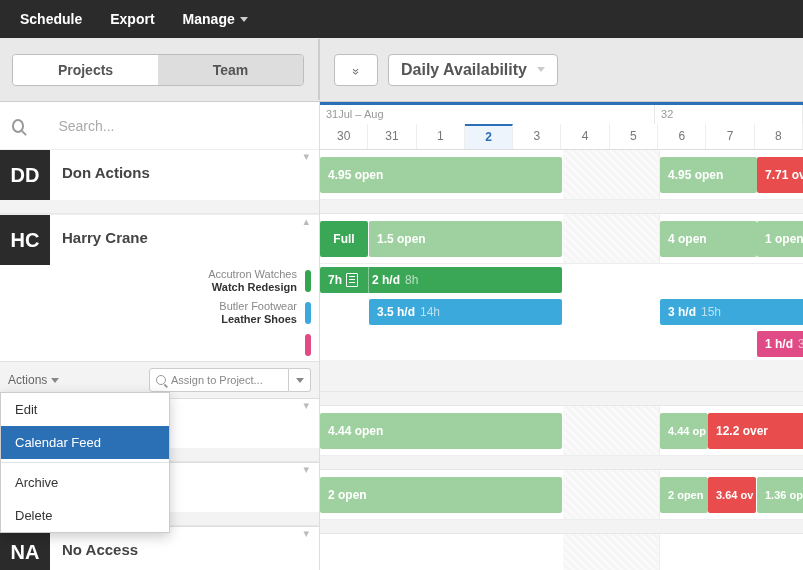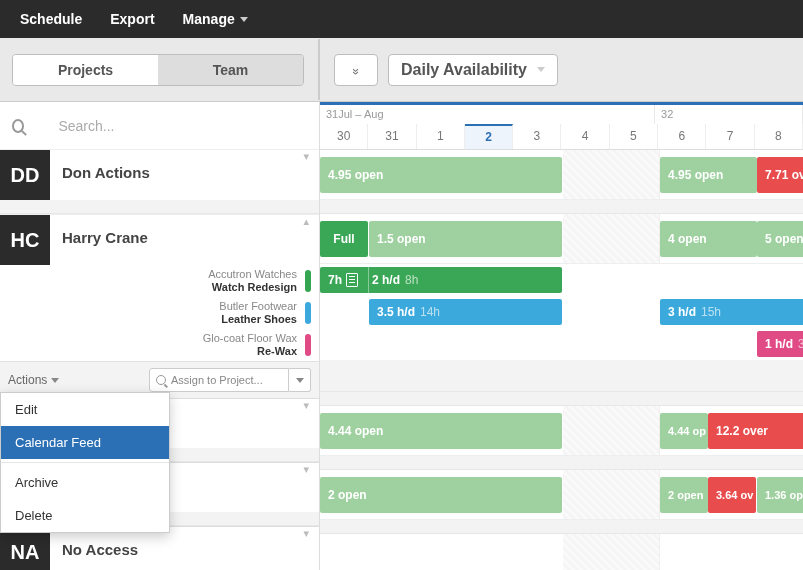--- a/index.html
+++ b/index.html
@@ -149,24 +149,20 @@
         <div class="pill green"></div>
       </div>
       <div class="assignment-row">
         <div class="assignment-text">
           <div class="client">Butler Footwear</div>
           <div class="project">Leather Shoes</div>
         </div>
         <div class="pill blue"></div>
       </div>
       <div class="assignment-row">
-        <div class="assignment-text">
-          <div class="client">Glo-coat Floor Wax</div>
-          <div class="project">Re-Wax</div>
-        </div>
         <div class="pill pink"></div>
       </div>
     </div>
 
     <div class="actions-row">
       <div class="actions-btn">
         <span>Actions</span>
           <span class="chevron-down" style="border-top-color:#888"></span>
       </div>
       <div class="assign-wrap">
@@ -256,21 +252,21 @@
             <span>Full</span>
           </div>
         <div class="bar bg-light-green" style="left:49px; width:193px">
             <span>1.5 open</span>
           </div>
         <div class="weekend" style="position:absolute;left:242.8px"></div>
         <div class="bar bg-light-green" style="left:340px; width:97px">
             <span>4 open</span>
           </div>
         <div class="bar bg-light-green" style="left:437px; width:60px">
-            <span>5 open</span>
+            <span>1 open</span>
           </div>
       </div>
 
       <div class="tl-sub">
         <div class="bar small bg-green" style="left:0; width:242px">
           <span>7h</span>
           <span class="note-icon"></span>
           <span class="divider-v"></span>
           <span style="margin-left:14px">2 h/d</span>
           <span class="muted">8h</span>

